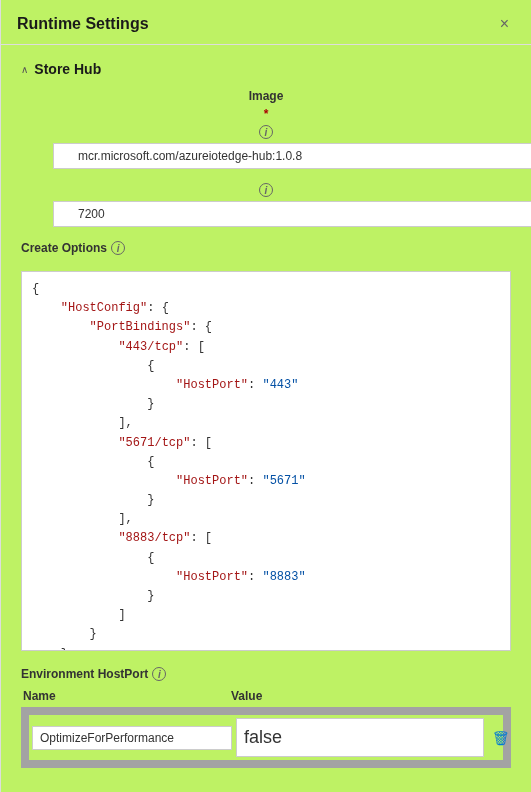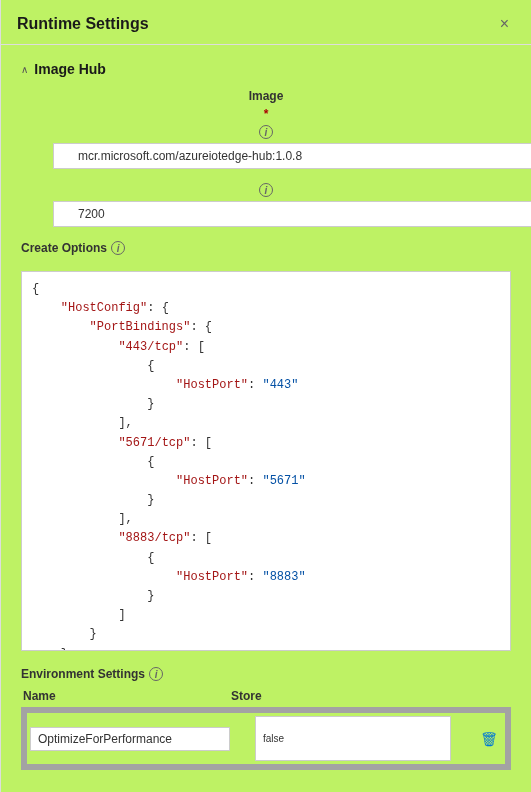--- a/index.html
+++ b/index.html
@@ -148,39 +148,39 @@
     }
     .env-col-value {
       font-size: 12px;
       font-weight: 600;
       color: #333;
       flex: 1;
     }
     .env-row {
       display: flex;
       align-items: center;
-      gap: 25px;
-      border: 6px solid #a3a3a3;
+      gap: 4px;
+      border: 8px solid #a3a3a3;
       padding: 3px;
     }
     .env-name-input {
       width: 200px;
       flex-shrink: 0;
       border: 1px solid #ccc;
       padding: 4px 7px;
       font-size: 12px;
       color: #333;
       outline: none;
       font-family: inherit;
     }
     .env-value-input {
       flex: 1;
       border: 1px solid #ccc;
-      padding: 16px 7px;
-      font-size: 10px;
+      padding: 8px 7px;
+      font-size: 18px;
       color: #333;
       outline: none;
       font-family: inherit;
     }
     .delete-btn {
       background: none;
       border: none;
       cursor: pointer;
       color: #0078d4;
       font-size: 14px;
@@ -208,21 +208,21 @@
 <div class="panel">
   <div class="panel-header">
     <span class="panel-title">Runtime Settings</span>
     <button class="close-btn">×</button>
   </div>
 
   <div class="panel-body">
 
     <div class="section-header">
       <span class="chevron">∧</span>
-      <span class="section-title">Image Hub</span>
+      <span class="section-title">Store Hub</span>
     </div>
 
     <div class="field-group">
       <div class="field-label">
         <span>Image</span>
         <span class="required">*</span>
         <span class="info-icon">i</span>
       </div>
       <input type="text" class="text-input" value="mcr.microsoft.com/azureiotedge-hub:1.0.8" style="">
     </div>
@@ -259,26 +259,26 @@
           <div class="code-line">                    <span class="c-key">"HostPort"</span>: <span class="c-value-str">"8883"</span></div>
           <div class="code-line">                }</div>
           <div class="code-line">            ]</div>
           <div class="code-line">        }</div>
           <div class="code-line">    }</div>
         </div>
     </div>
 
     <div class="env-section">
       <div class="env-label">
-        <span>Environment Settings</span>
+        <span>Environment HostPort</span>
         <span class="info-icon">i</span>
       </div>
       <div class="env-table-header">
         <span class="env-col-name">Name</span>
-        <span class="env-col-value">Store</span>
+        <span class="env-col-value">Value</span>
       </div>
       <div class="env-row" id="env-row-0">
         <input type="text" class="env-name-input" value="OptimizeForPerformance" style="">
         <input type="text" class="env-value-input" value="false" style="">
         <button class="delete-btn">🗑</button>
       </div>
     </div>
 
   </div>
 

